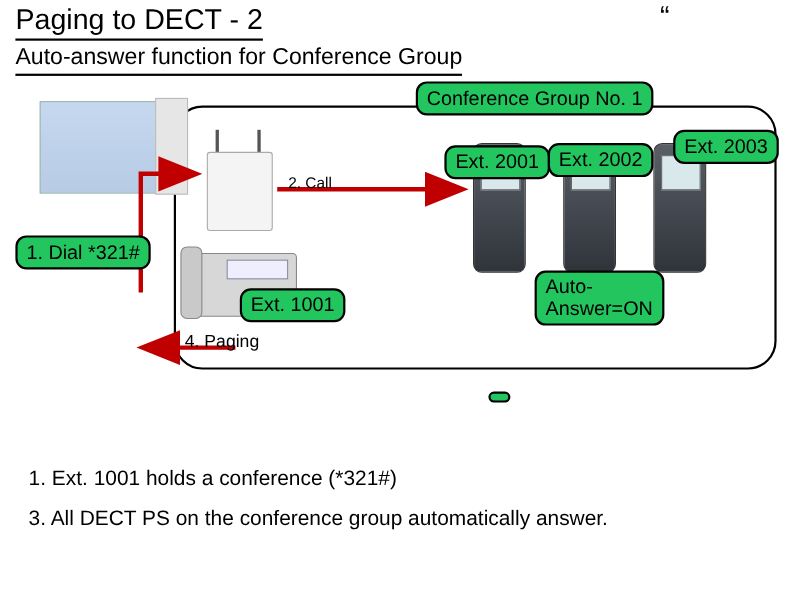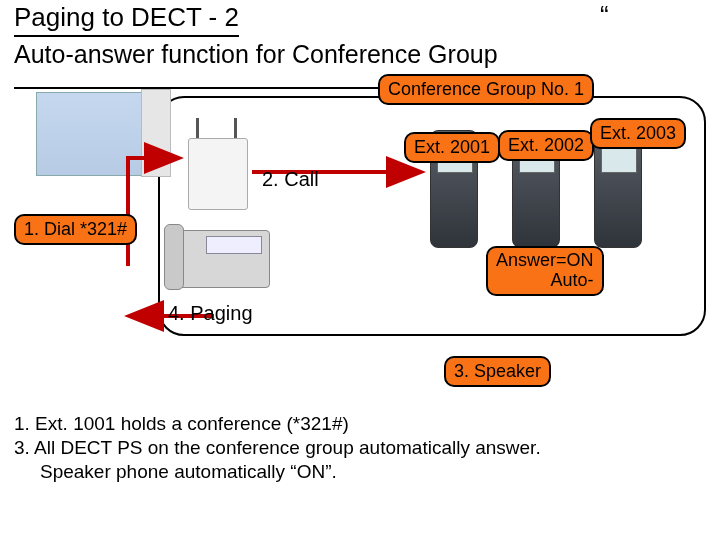--- a/index.html
+++ b/index.html
@@ -1,37 +1,37 @@
 <!DOCTYPE html>
 <html><head>
 <meta charset="utf-8">
 <style>
   html,body{margin:0;padding:0;width:720px;height:540px;background:#fff;font-family:Arial,Helvetica,sans-serif;color:#000;overflow:hidden}
   .stage{position:relative;width:720px;height:476px}
   .title{position:absolute;left:14px;top:2px;font-size:26px;border-bottom:2px solid #000;padding-bottom:2px}
   .quote{position:absolute;left:600px;top:0;font-size:26px}
-  .subtitle{position:absolute;left:14px;top:40px;font-size:25px;border-bottom:2px solid #000;padding-bottom:18px}
+  .subtitle{position:absolute;left:14px;top:40px;font-size:21px;border-bottom:2px solid #000;padding-bottom:3px}
   .group-box{position:absolute;left:158px;top:96px;width:544px;height:236px;border:2px solid #000;border-radius:26px}
-  .label-box{position:absolute;background:#f97316;border:2px solid #000;border-radius:10px;padding:3px 8px;font-size:18px;white-space:nowrap;text-align:right}
+  .label-box{position:absolute;background:#22c55e;border:2px solid #000;border-radius:10px;padding:3px 8px;font-size:18px;white-space:nowrap;text-align:left}
   .pbx{position:absolute;left:36px;top:92px;width:130px;height:82px;background:linear-gradient(#c5d8ef,#b7cbe5);border:1px solid #8aa}
   .pbx::before{content:"";position:absolute;right:-4px;top:-4px;width:28px;height:86px;background:#e6e6e6;border:1px solid #bbb}
   .antenna{position:absolute;left:182px;top:118px;width:70px;height:94px}
   .antenna .pole{position:absolute;top:0;width:3px;height:22px;background:#555}
   .antenna .p1{left:14px}.antenna .p2{left:52px}
   .antenna .panel{position:absolute;left:6px;top:20px;width:58px;height:70px;background:#f4f4f4;border:1px solid #aaa;border-radius:3px}
   .deskphone{position:absolute;left:160px;top:206px;width:114px;height:84px}
   .deskphone .base{position:absolute;left:8px;top:24px;width:100px;height:56px;background:#d7d7d7;border:1px solid #888;border-radius:4px}
   .deskphone .screen{position:absolute;left:46px;top:30px;width:54px;height:16px;background:#eef;border:1px solid #889}
   .deskphone .handset{position:absolute;left:4px;top:18px;width:18px;height:64px;background:#c9c9c9;border:1px solid #888;border-radius:6px}
   .handset{position:absolute;top:130px;width:46px;height:116px;background:linear-gradient(#5a5f68,#2f333a);border:1px solid #333;border-radius:8px}
   .handset .scr{position:absolute;left:6px;top:10px;width:34px;height:30px;background:#d9e8ea;border:1px solid #666}
   .h1{left:430px}.h2{left:512px}.h3{left:594px}
   svg.arrows{position:absolute;left:0;top:0;width:720px;height:540px;pointer-events:none}
   .step-list{position:absolute;left:14px;top:412px;right:14px;font-size:19px;line-height:1.25}
-  .step-list div{margin:0}
+  .step-list div{margin:12px}
   .indent{padding-left:26px}
 </style>
 </head>
 <body>
 
 <div class="stage">
   <div class="title">Paging to DECT - 2</div>
   <div class="quote">“</div>
   <div class="subtitle">Auto-answer function for Conference Group</div>
 
@@ -64,34 +64,33 @@
         <path d="M0,0 L10,4 L0,8 Z" fill="#c00000"></path>
       </marker>
     </defs>
     <path d="M128 266 L128 158 L176 158" stroke="#c00000" stroke-width="4" fill="none" marker-end="url(#ah)"></path>
     <path d="M252 172 L418 172" stroke="#c00000" stroke-width="4" fill="none" marker-end="url(#ah)"></path>
     <path d="M214 316 L132 316" stroke="#c00000" stroke-width="4" fill="none" marker-end="url(#ah)"></path>
   </svg>
 
   <div class="label-box" style="left:378px;top:74px">Conference Group No. 1</div>
   <div class="label-box" style="left:14px;top:214px">1. Dial *321#</div>
+  <div class="label-box" style="left:218px;top:262px">Ext. 1001</div>
   <div class="label-box" style="left:404px;top:132px">Ext. 2001</div>
   <div class="label-box" style="left:498px;top:130px">Ext. 2002</div>
-  <div class="label-box" style="left:590px;top:118px">Ext. 2003</div>
+  <div class="label-box" style="left:612px;top:118px">Ext. 2003</div>
 
   <div class="label-box" style="left:486px;top:246px;line-height:1.1">
+    <div>Auto-</div>
     <div>Answer=ON</div>
-    <div>Auto-</div>
   </div>
 
   <div class="label-box" style="left:444px;top:356px;line-height:1.15">
-    <div>3. Speaker</div>
   </div>
 
-  <div style="position:absolute;left:262px;top:168px;font-size:20px">2. Call</div>
-  <div style="position:absolute;left:168px;top:302px;font-size:20px">4. Paging</div>
+  <div style="position:absolute;left:262px;top:158px;font-size:14px">2. Call</div>
+  <div style="position:absolute;left:168px;top:302px;font-size:16px">4. Paging</div>
 
   <div class="step-list">
     <div>1. Ext. 1001 holds a conference (*321#)</div>
     <div>3. All DECT PS on the conference group automatically answer.</div>
-    <div class="indent">Speaker phone automatically “ON”.</div>
   </div>
 </div>
 
 </body></html>

